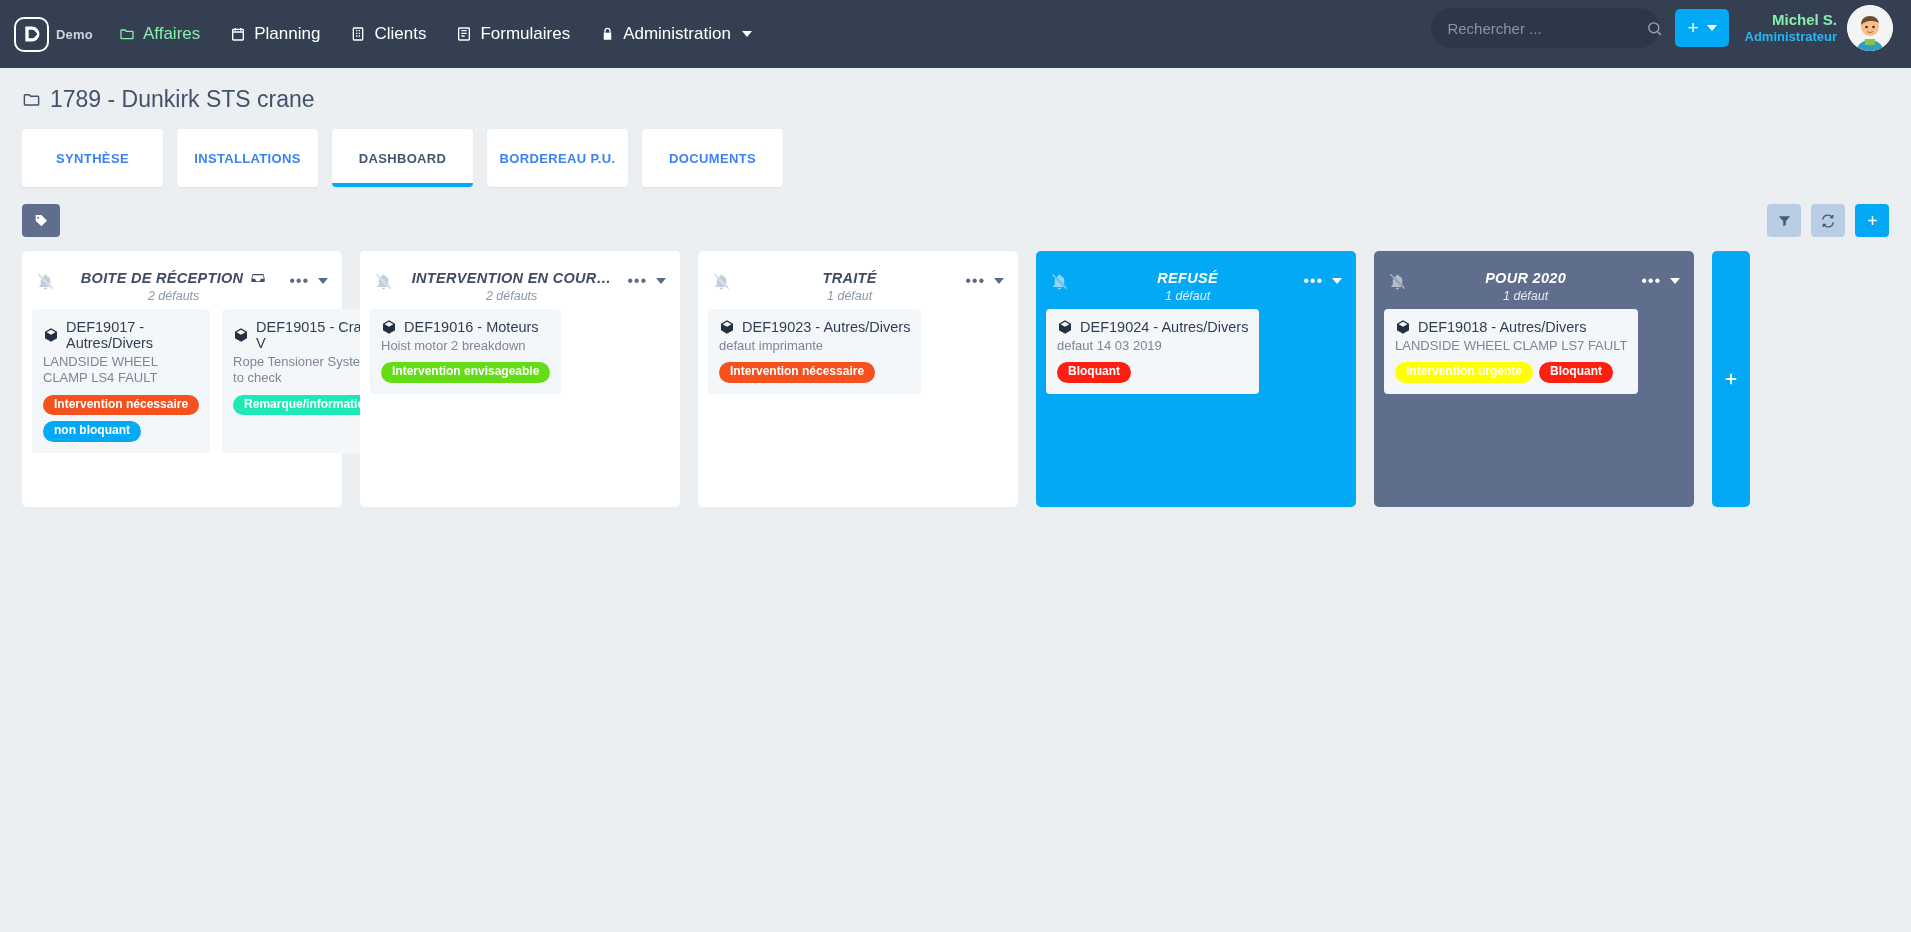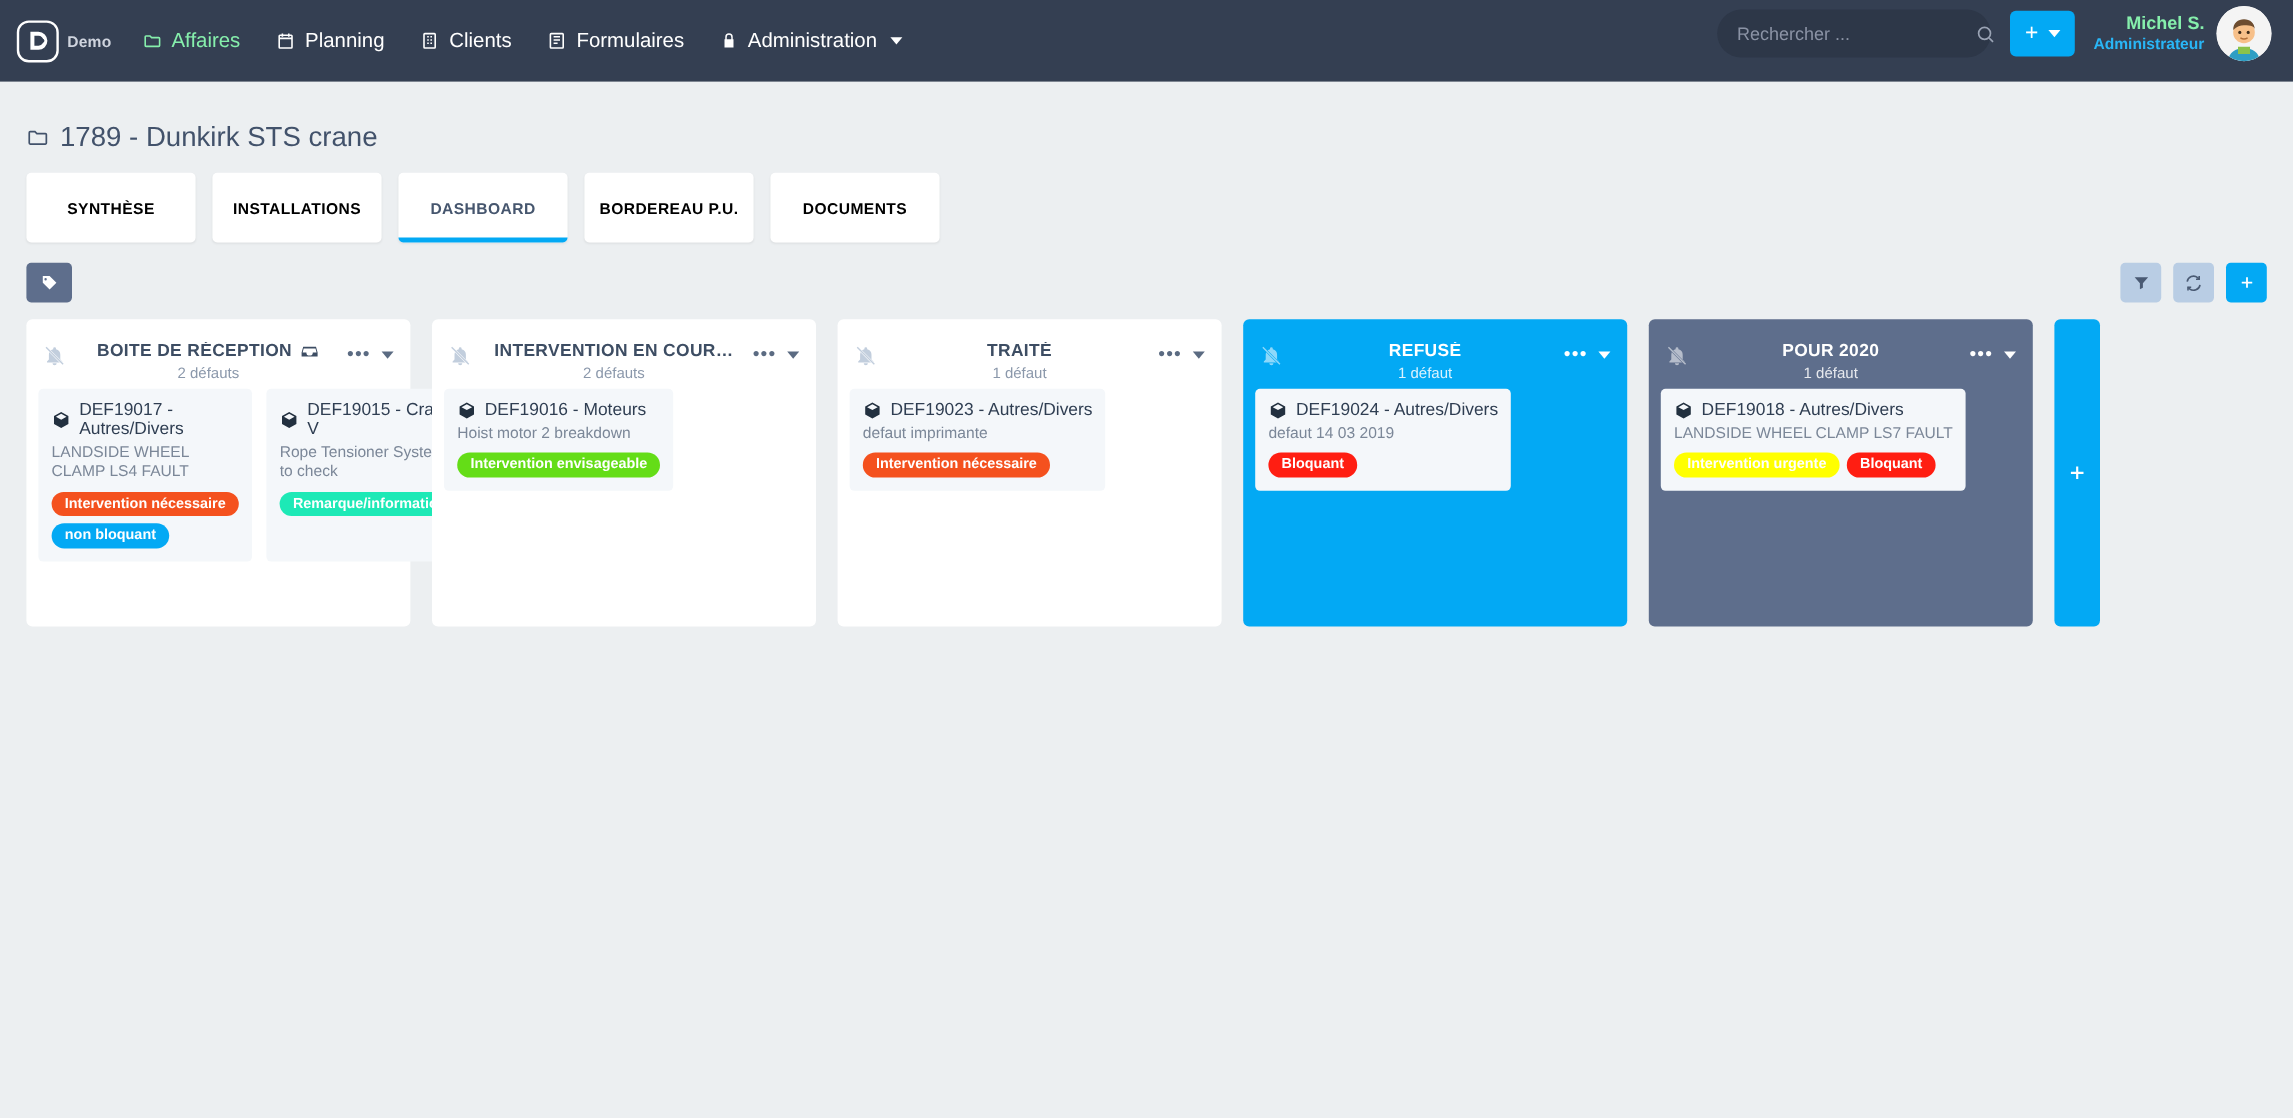--- a/index.html
+++ b/index.html
@@ -79,31 +79,31 @@
   .avatar {
     width: 46px; height: 46px; border-radius: 50%;
     background: #f2f2f2; overflow: hidden;
     display: flex; align-items: flex-end; justify-content: center;
   }
 
   
   .page-head { padding: 18px 22px 0 22px; }
   .page-title {
     display: flex; align-items: center; gap: 9px;
-    color: #42526b; font-size: 23px; font-weight: 400; margin-top: 15px;
+    color: #42526b; font-size: 23px; font-weight: 400;
   }
 
   
   .tabs { display: flex; gap: 14px; padding: 16px 22px 0 22px; }
   .tab {
     width: 141px; height: 58px;
     background: #ffffff;
     border-radius: 4px;
     display: flex; align-items: center; justify-content: center;
-    color: #000000; font-size: 13px; font-weight: 700; letter-spacing: .35px;
+    color: #3b82f6; font-size: 13px; font-weight: 700; letter-spacing: .35px;
     cursor: pointer; position: relative;
     box-shadow: 0 1px 2px rgba(0,0,0,.06);
   }
   .tab.active { color: #46566e; }
   .tab.active::after {
     content: ""; position: absolute; left: 0; right: 0; bottom: 0;
     height: 4px; background: #03a9f4;
     border-bottom-left-radius: 4px; border-bottom-right-radius: 4px;
   }
 
@@ -146,20 +146,21 @@
     display: flex; flex-direction: column;
   }
   .column.blue   { background: #03a9f4; }
   .column.slate  { background: #5e6e8c; }
 
   .col-head {
     display: flex; align-items: flex-start;
     padding: 9px 4px 6px 4px;
     position: relative;
     min-height: 48px;
+    font-style: italic;
   }
   .bell-icon { width: 22px; flex: 0 0 22px; color: #c2cedd; padding-top: 2px; }
   .column.blue .bell-icon, .column.slate .bell-icon { color: rgba(255,255,255,.55); }
   .col-title-wrap { flex: 1; text-align: center; overflow: hidden; }
   .col-title {
     color: #3d4d63; font-size: 14.5px; font-weight: 700; letter-spacing: .3px;
     display: flex; align-items: center; justify-content: center; gap: 7px;
     white-space: nowrap; overflow: hidden; text-overflow: ellipsis;
   }
   .col-count { color: #8b98ab; font-size: 12.5px; margin-top: 3px; }

